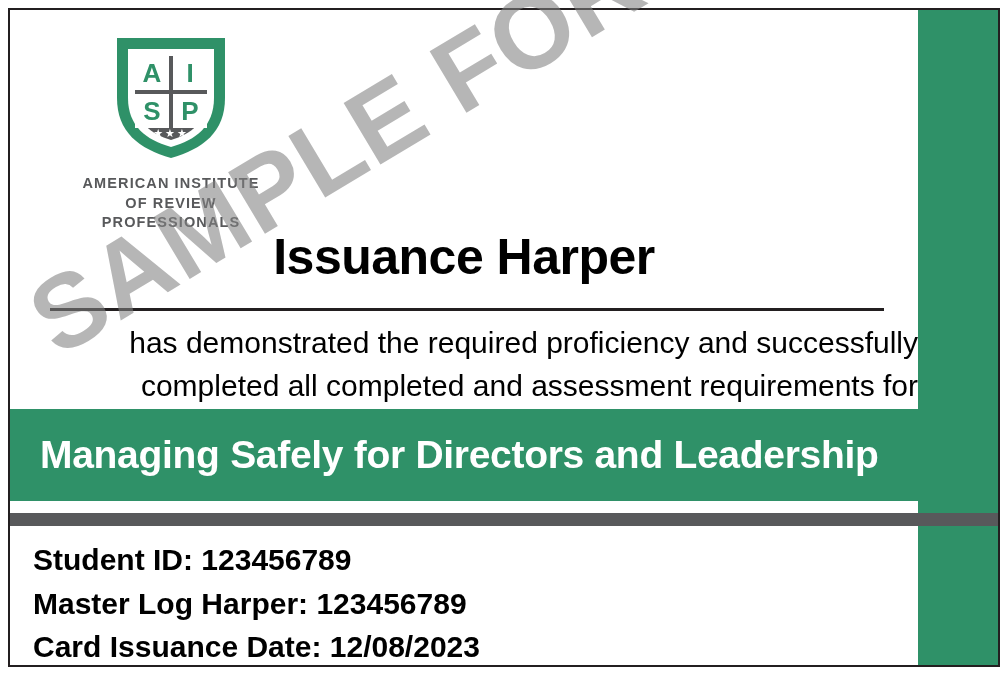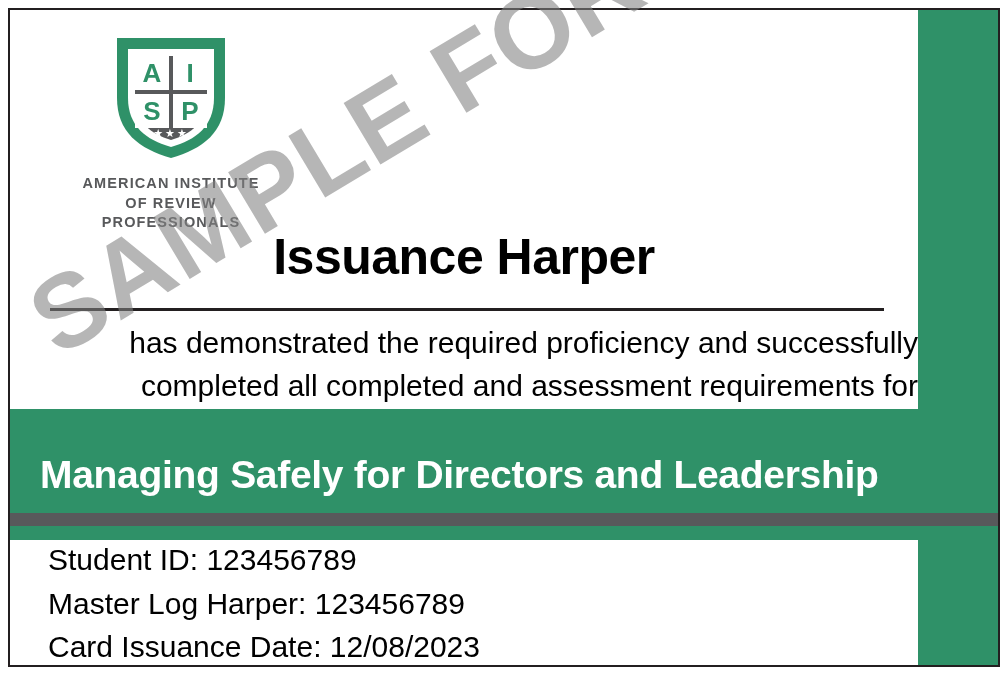--- a/index.html
+++ b/index.html
@@ -103,21 +103,21 @@
     color: #000000;
     line-height: 1.42;
   }
 
   
   .course-band {
     position: absolute;
     left: 0;
     top: 399px;
     width: 992px;
-    height: 131px;
+    height: 92px;
     background: #2f9168;
     z-index: 3;
     display: flex;
     align-items: center;
   }
   .course-title {
     padding-left: 30px;
     color: #ffffff;
     font-size: 39px;
     font-weight: bold;
@@ -130,26 +130,26 @@
     top: 503px;
     width: 992px;
     height: 13px;
     background: #58595b;
     z-index: 3;
   }
 
   
   .details {
     position: absolute;
-    left: 38px;
+    left: 23px;
     top: 528px;
     z-index: 4;
     color: #000000;
     font-size: 30px;
-    font-weight: normal;
+    font-weight: bold;
     line-height: 1.45;
   }
   .details div { white-space: nowrap; }
 
   
   .watermark {
     position: absolute;
     left: 0;
     top: 0;
     width: 1008px;

